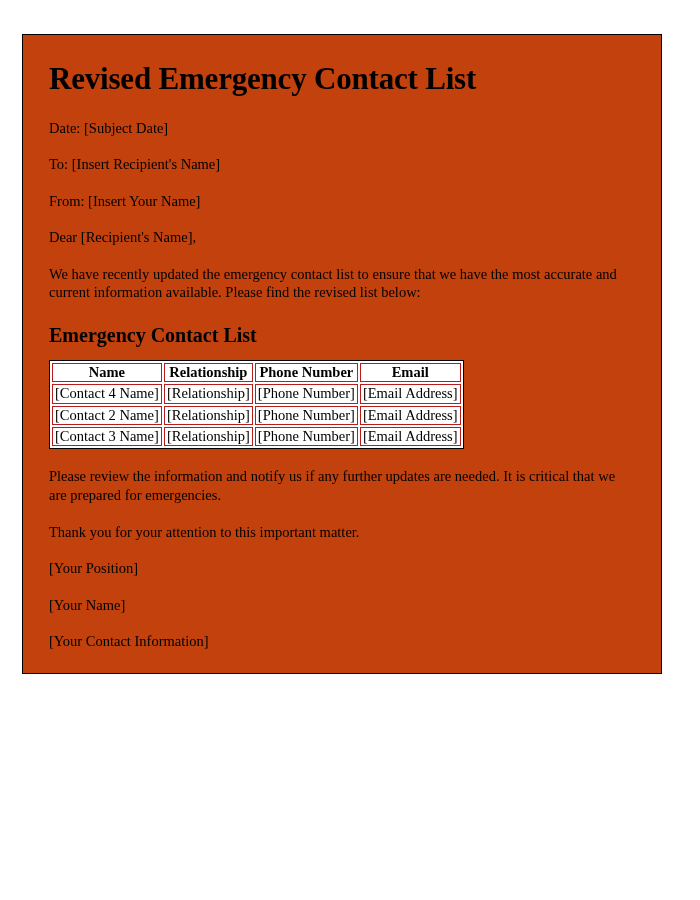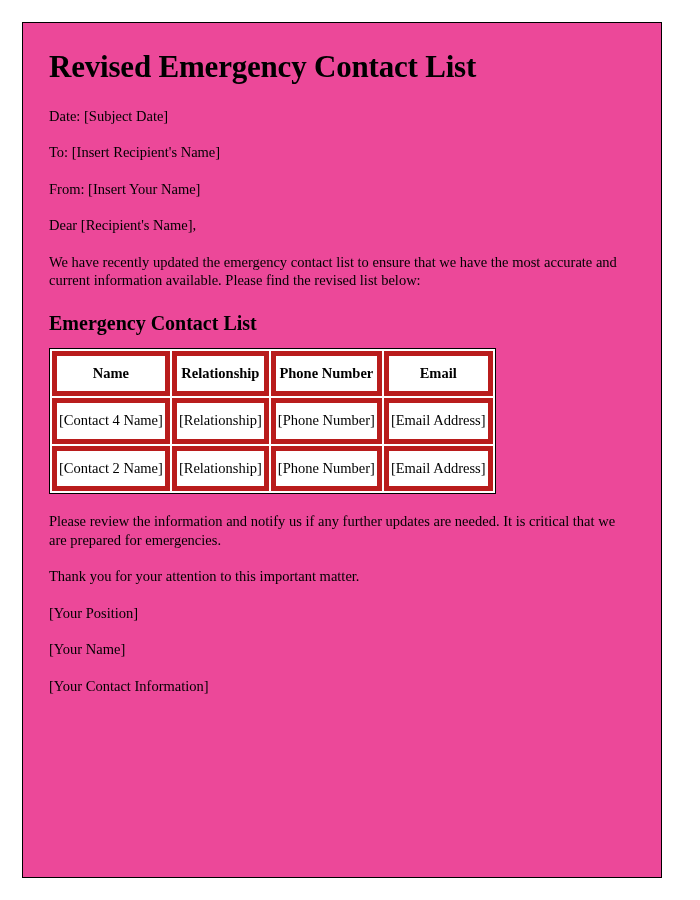--- a/index.html
+++ b/index.html
@@ -11,26 +11,26 @@
     width: 700px;
     height: 900px;
     font-family: "Liberation Serif", "DejaVu Serif", serif;
     color: #000000;
     overflow: hidden;
   }
 
   .page-frame {
     position: absolute;
     left: 22px;
-    top: 22px;
+    top: 34px;
     width: 640px;
-    height: 856px;
+    height: 640px;
     border: 1px solid #000000;
     box-sizing: border-box;
-    background: #ec4899;
+    background: #c2410c;
   }
 
   .page-content {
     padding: 26px 40px 0 26px;
   }
 
   .doc-title {
     font-size: 31px;
     font-weight: bold;
     line-height: 1.15;
@@ -59,24 +59,24 @@
   
   .contact-table {
     border-collapse: separate;
     border-spacing: 2px;
     border: 1px solid #000000;
     margin: 0 0 18px 0;
     background: #ffffff;
   }
   .contact-table th,
   .contact-table td {
-    border: 5px solid #b91c1c;
+    border: 1px solid #b91c1c;
     font-size: 14.5px;
     line-height: 1.2;
-    padding: 9px 2px;
+    padding: 0 2px;
     white-space: nowrap;
   }
   .contact-table th {
     font-weight: bold;
     text-align: center;
   }
   .contact-table td {
     text-align: left;
   }
 
@@ -122,20 +122,26 @@
           <td>[Relationship]</td>
           <td>[Phone Number]</td>
           <td>[Email Address]</td>
         </tr>
         <tr>
           <td>[Contact 2 Name]</td>
           <td>[Relationship]</td>
           <td>[Phone Number]</td>
           <td>[Email Address]</td>
         </tr>
+        <tr>
+          <td>[Contact 3 Name]</td>
+          <td>[Relationship]</td>
+          <td>[Phone Number]</td>
+          <td>[Email Address]</td>
+        </tr>
       </tbody>
     </table>
 
     <p class="body-para wrap">Please review the information and notify us if any further updates are needed. It is critical that we are prepared for emergencies.</p>
 
     <p class="body-para">Thank you for your attention to this important matter.</p>
 
 
     <p class="sig-line">[Your Position]</p>
 

